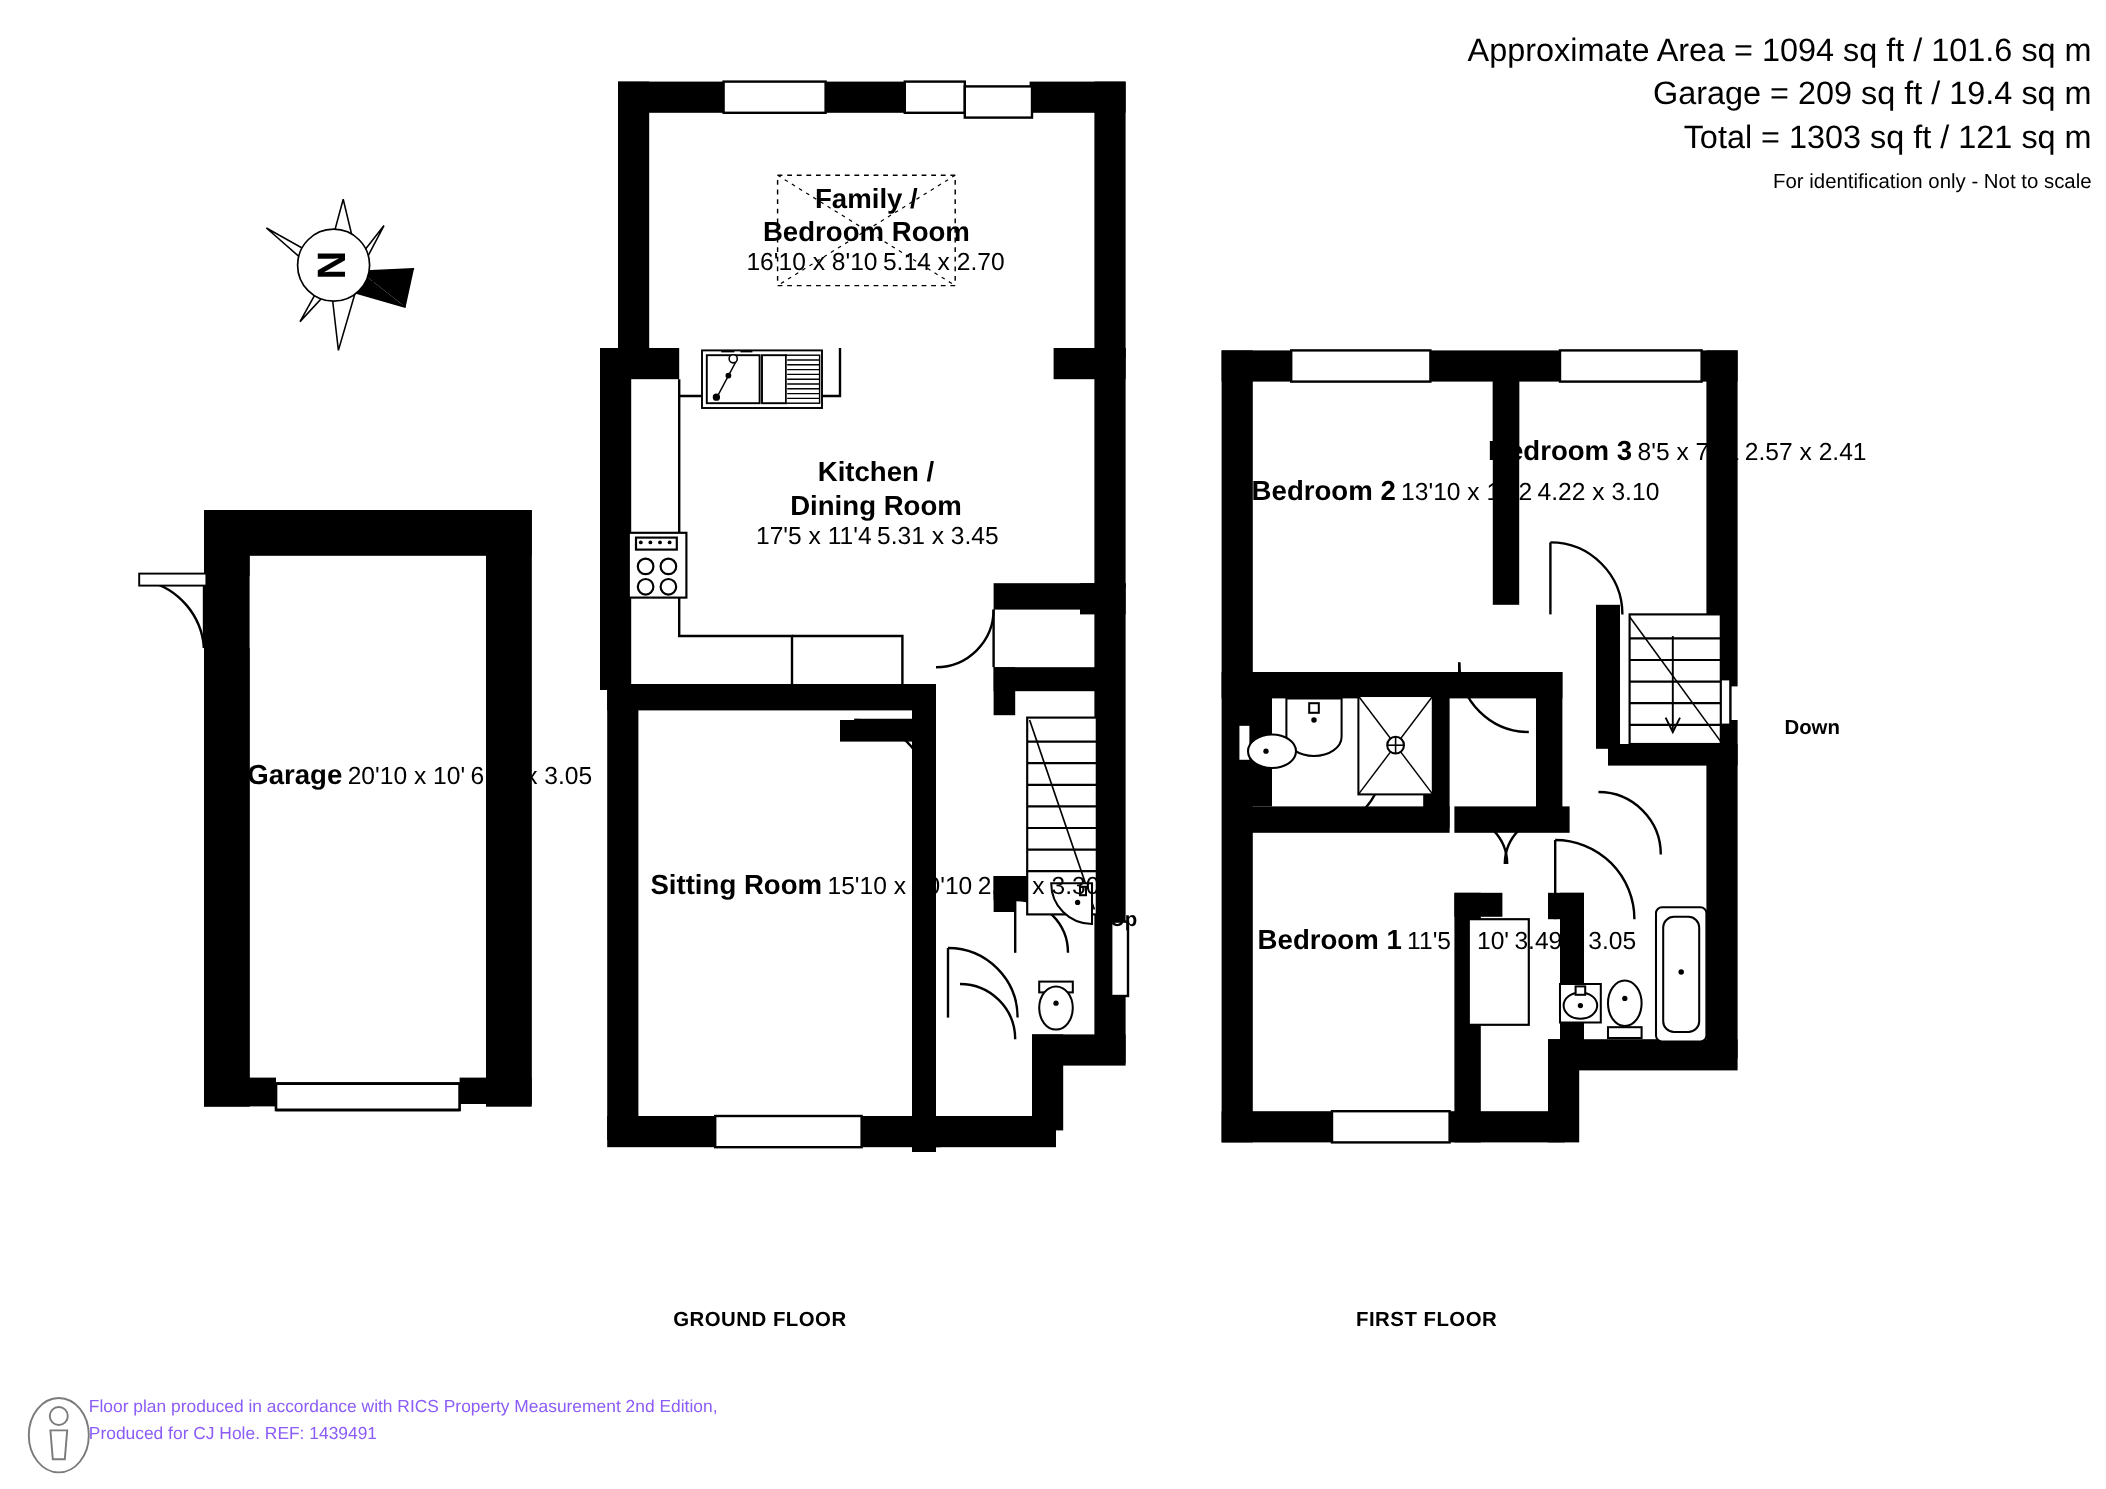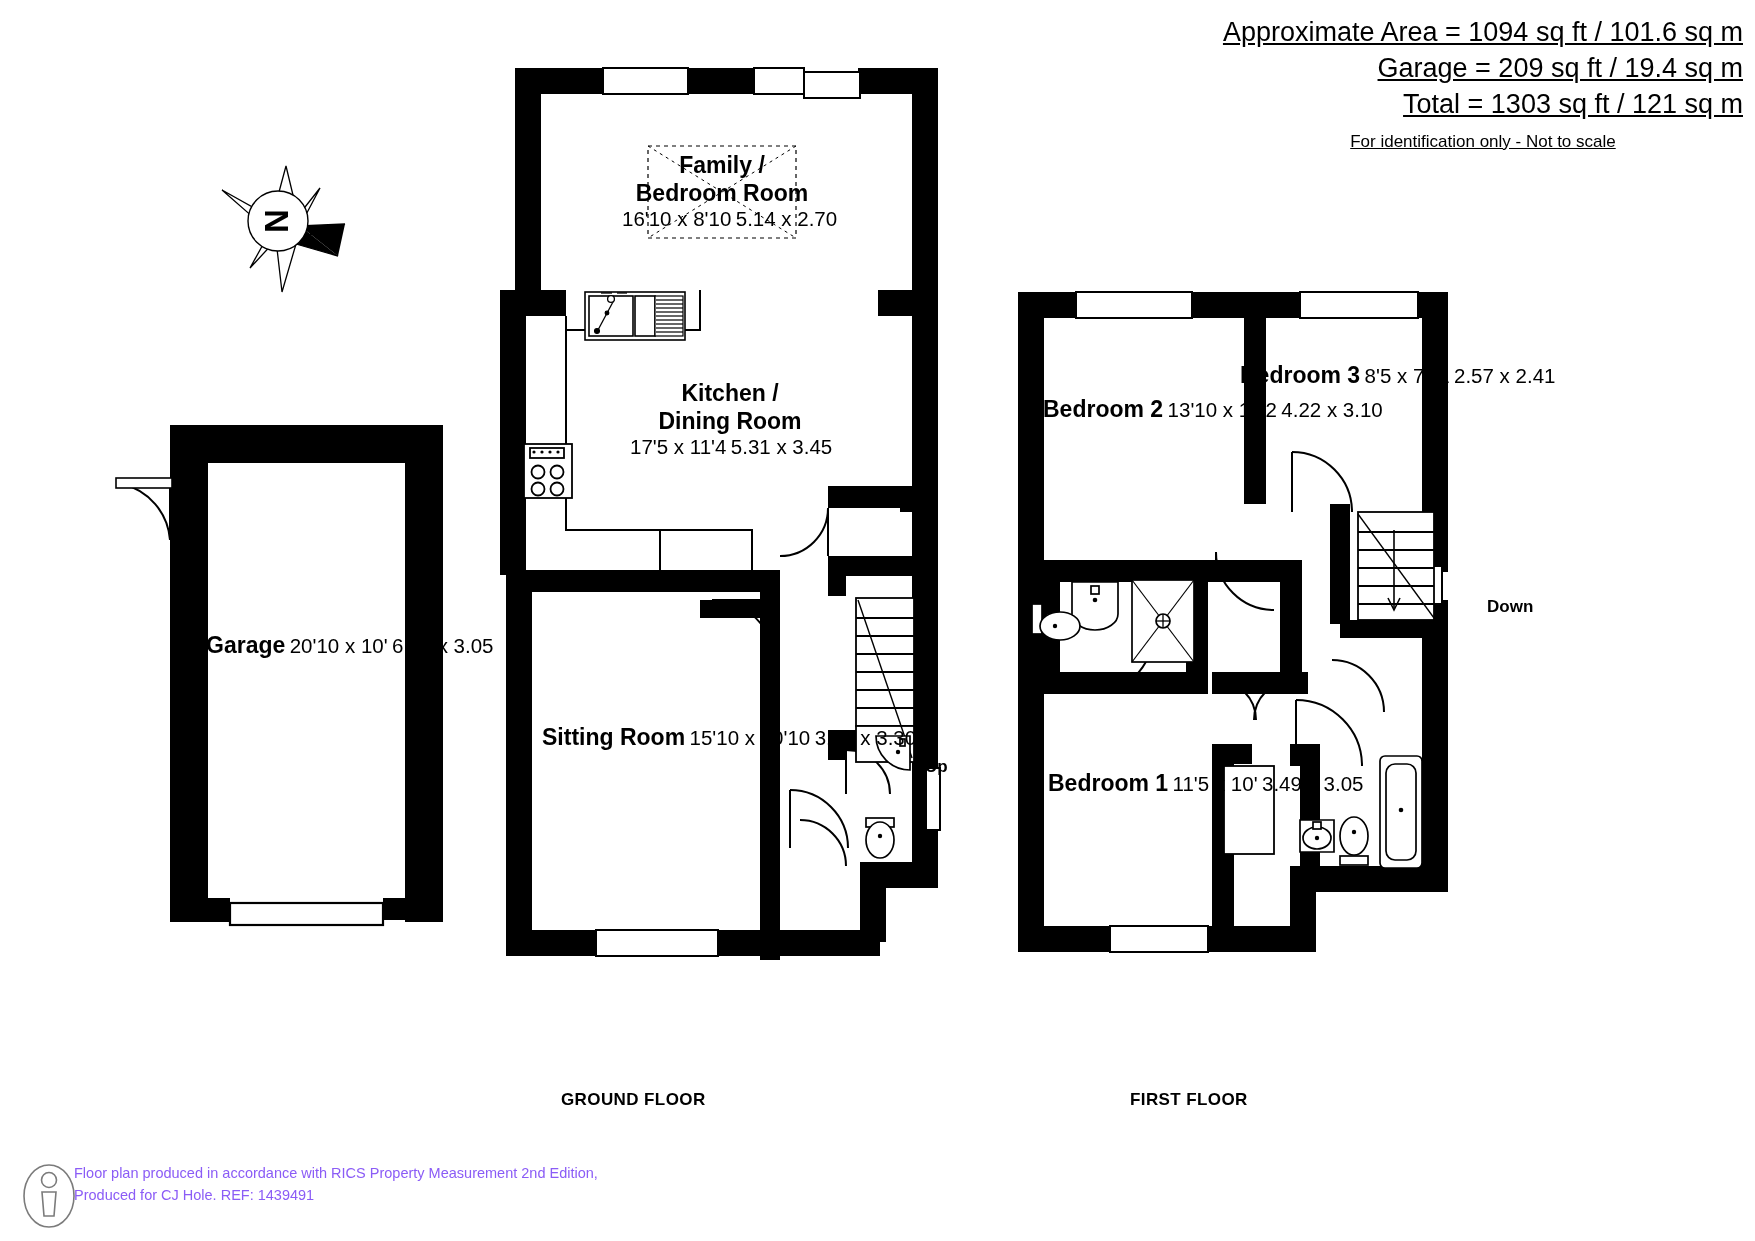--- a/index.html
+++ b/index.html
@@ -5,26 +5,25 @@
   html,body{margin:0;padding:0;background:#ffffff;}
   body{
     width:1755px;height:1241px;position:relative;overflow:hidden;
     font-family:"Liberation Sans", sans-serif;color:#000;
   }
   .stage{position:absolute;left:0;top:0;width:1755px;height:1241px;}
   svg.plan{position:absolute;left:0;top:0;width:1755px;height:1241px;}
 
   
   .header{
-    position:absolute;right:12px;top:14px;text-align:right;
+    position:absolute;right:12px;top:24px;text-align:right;
     line-height:1.34;
-    text-decoration:underline;
   }
   .header .big{font-size:27px;white-space:nowrap;}
-  .header .small{font-size:17px;margin-top:8px;white-space:nowrap;text-align:center;}
+  .header .small{font-size:17px;margin-top:8px;white-space:nowrap;}
 
   
   .rlabel{position:absolute;text-align:center;line-height:1.2;white-space:nowrap;}
   .rlabel .nm{font-size:23px;font-weight:bold;}
   .rlabel .d1{font-size:20.5px;}
   .rlabel .d2{font-size:20.5px;}
   .rlabel.two .nm{display:block;}
 
   .floorname{position:absolute;font-size:17px;font-weight:bold;letter-spacing:.4px;}
   .stairtxt{position:absolute;font-size:17px;font-weight:bold;}
@@ -363,21 +362,21 @@
   <div class="rlabel two" style="left:630px;top:380px;width:200px;">
     <span class="nm">Kitchen /</span>
     <span class="nm">Dining Room</span>
     <span class="d1">17'5 x 11'4</span>
     <span class="d2">5.31 x 3.45</span>
   </div>
 
   <div class="rlabel" style="left:542px;top:724px;width:200px;">
     <span class="nm">Sitting Room</span>
     <span class="d1">15'10 x 10'10</span>
-    <span class="d2">3.97 x 3.30</span>
+    <span class="d2">2.69 x 3.30</span>
   </div>
 
   <div class="rlabel" style="left:206px;top:632px;width:200px;">
     <span class="nm">Garage</span>
     <span class="d1">20'10 x 10'</span>
     <span class="d2">6.34 x 3.05</span>
   </div>
 
   <div class="rlabel" style="left:1043px;top:396px;width:200px;">
     <span class="nm">Bedroom 2</span>

